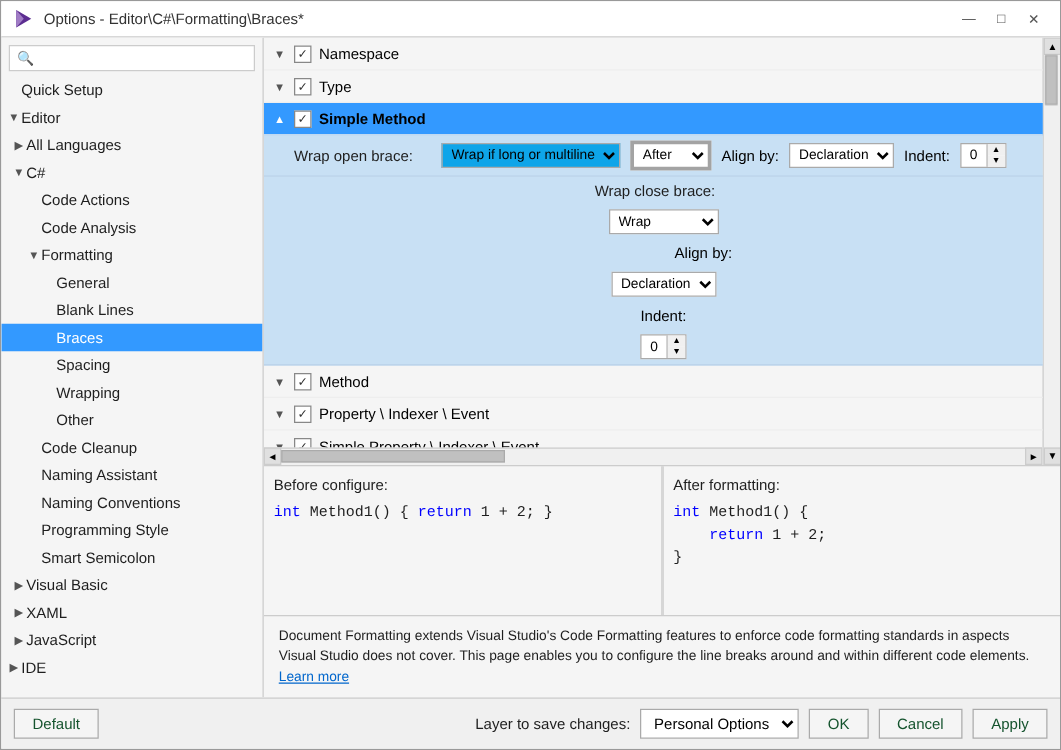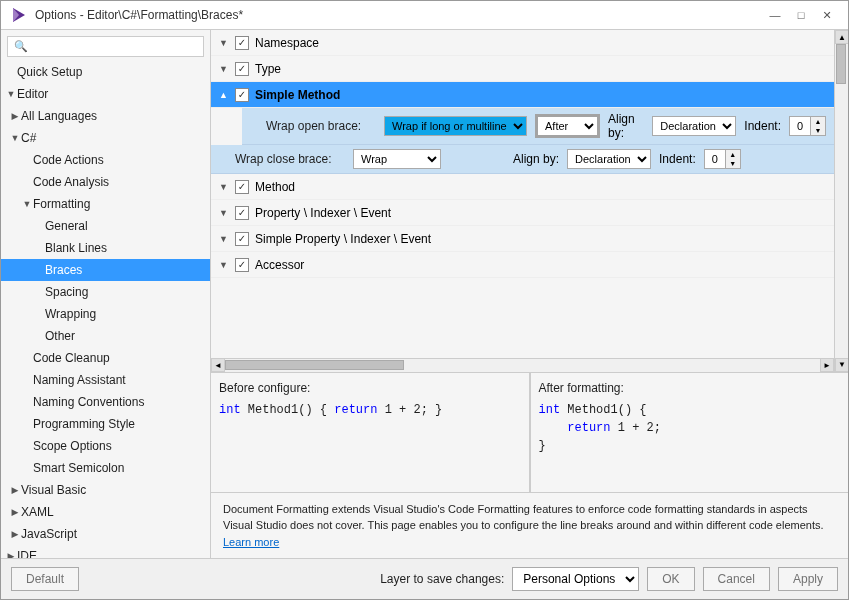--- a/index.html
+++ b/index.html
@@ -238,21 +238,21 @@
       display: flex;
       align-items: center;
       gap: 8px;
     }
     .btn {
       padding: 4px 14px;
       font-size: 12px;
       border: 1px solid #aaa;
       background: #f5f5f5;
       cursor: pointer;
-      color: #737373;
+      color: #14532d;
     }
     .bottom-spacer { flex: 1; }
     .layer-label { font-size: 12px; color: #1e1e1e; }
     .layer-select {
       font-size: 12px;
       padding: 3px 6px;
       border: 1px solid #aaa;
       background: white;
       cursor: pointer;
     }
@@ -349,24 +349,20 @@
           <div class="tree-item indent-2">
             <span class="tree-expand">&nbsp;</span>
             <span>Naming Conventions</span>
           </div>
           <div class="tree-item indent-2">
             <span class="tree-expand">&nbsp;</span>
             <span>Programming Style</span>
           </div>
           <div class="tree-item indent-2">
             <span class="tree-expand">&nbsp;</span>
-            <span>Scope Options</span>
-          </div>
-          <div class="tree-item indent-2">
-            <span class="tree-expand">&nbsp;</span>
             <span>Smart Semicolon</span>
           </div>
           <div class="tree-item indent-1">
             <span class="tree-expand">▶</span>
             <span>Visual Basic</span>
           </div>
           <div class="tree-item indent-1">
             <span class="tree-expand">▶</span>
             <span>XAML</span>
           </div>
@@ -402,21 +398,21 @@
               <div class="opt-checkbox checked"></div>
               <span class="opt-label">Type</span>
             </div>
 
             <div class="option-row highlighted">
               <span class="expand-arrow" style="color:white;">▲</span>
               <div class="opt-checkbox checked"></div>
               <span class="opt-label bold">Simple Method</span>
             </div>
 
-            <div style="background:#c8e0f4;padding:4px 8px 4px 24px;display:flex;align-items:center;gap:8px;border-bottom:1px solid #b8d0e8;margin-left:31px;">
+            <div style="background:#c8e0f4;padding:4px 8px 4px 24px;display:flex;align-items:center;gap:8px;border-bottom:1px solid #b8d0e8;">
               <span class="sub-label" style="min-width:110px;font-size:12px;">Wrap open brace:</span>
               <select style="font-size:11px;border:1px solid #aaa;padding:2px 3px;background:#0ea5e9;cursor:pointer;">
                 <option>Wrap if long or multiline</option>
                 <option>Wrap</option>
                 <option>Do not wrap</option>
               </select>
               <select style="font-size:11px;border:3px solid #a3a3a3;padding:2px 3px;background:white;cursor:pointer;">
                 <option>After</option>
                 <option>Before</option>
               </select>
@@ -428,21 +424,21 @@
               <span style="font-size:12px;">Indent:</span>
               <div class="spinner-ctrl">
                 <span class="spinner-val">0</span>
                 <div class="spinner-btns">
                   <div class="spinner-btn">▲</div>
                   <div class="spinner-btn">▼</div>
                 </div>
               </div>
             </div>
 
-            <div style="background:#c8e0f4;padding:4px 8px 4px 24px;display:flex;align-items:center;gap:8px;border-bottom:1px solid #b8d0e8;">
+            <div style="background:#c8e0f4;padding:4px 8px 4px 24px;display:flex;align-items:center;gap:8px;border-bottom:1px solid #b8d0e8;flex-direction:column;">
               <span class="sub-label" style="min-width:110px;font-size:12px;">Wrap close brace:</span>
               <select style="font-size:11px;border:1px solid #aaa;padding:2px 3px;background:white;cursor:pointer;">
                 <option>Wrap</option>
                 <option>Do not wrap</option>
               </select>
               <span style="font-size:12px;margin-left:64px;">Align by:</span>
               <select style="font-size:11px;border:1px solid #aaa;padding:2px 3px;background:white;cursor:pointer;">
                 <option>Declaration</option>
                 <option>Method</option>
               </select>

